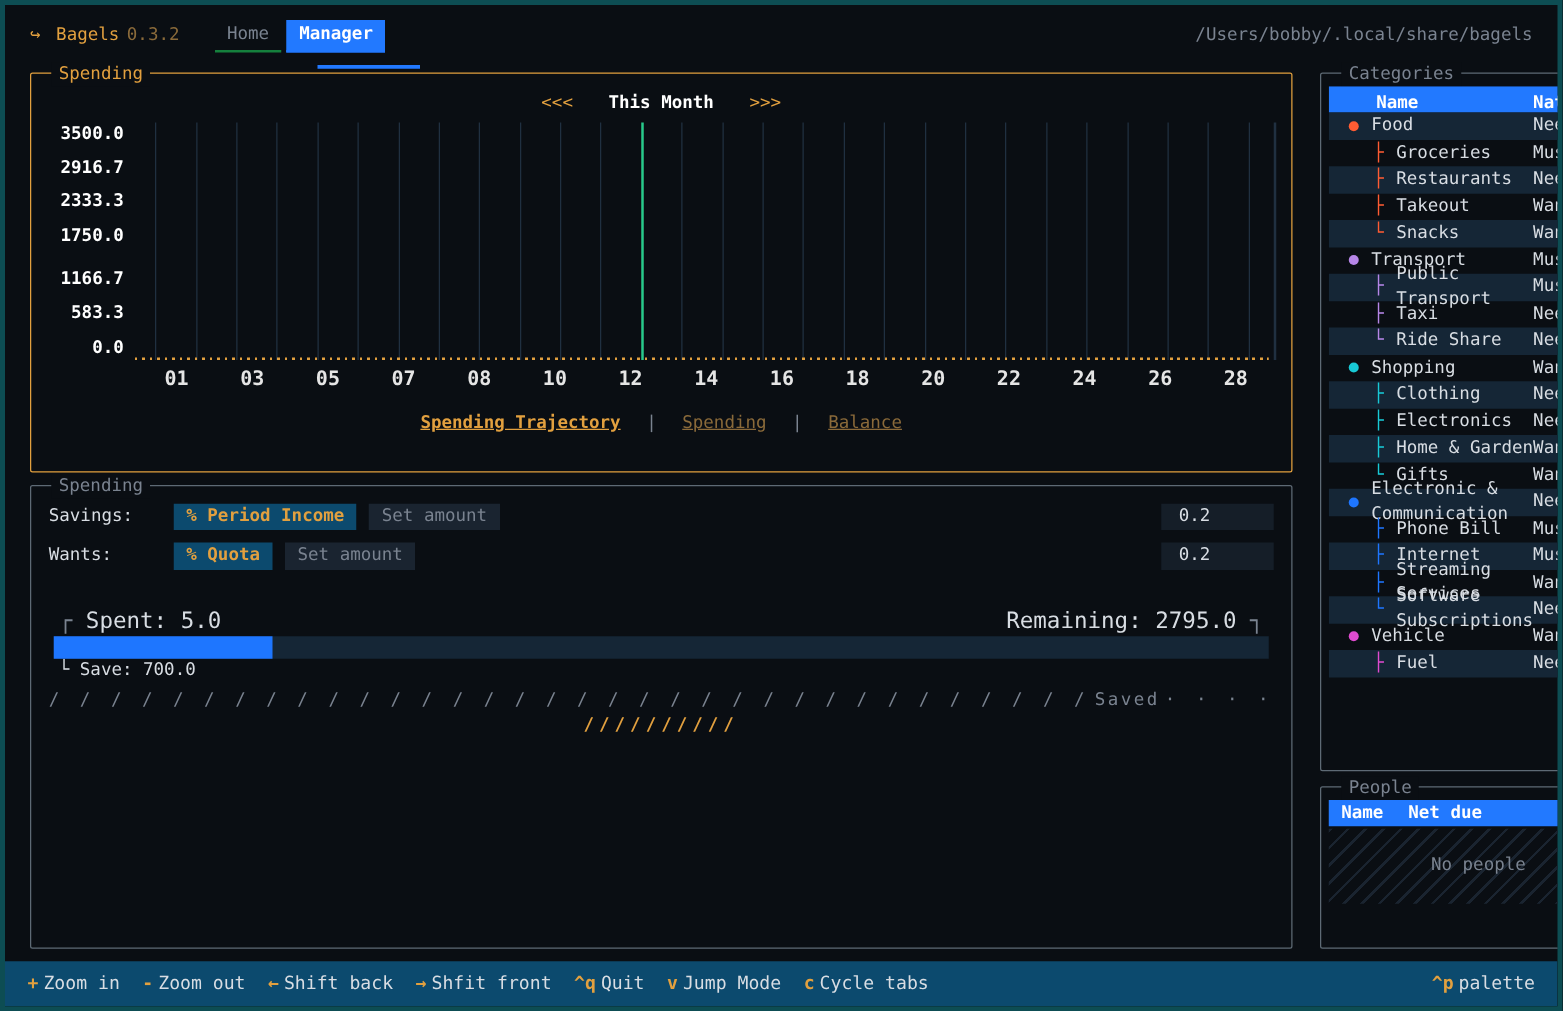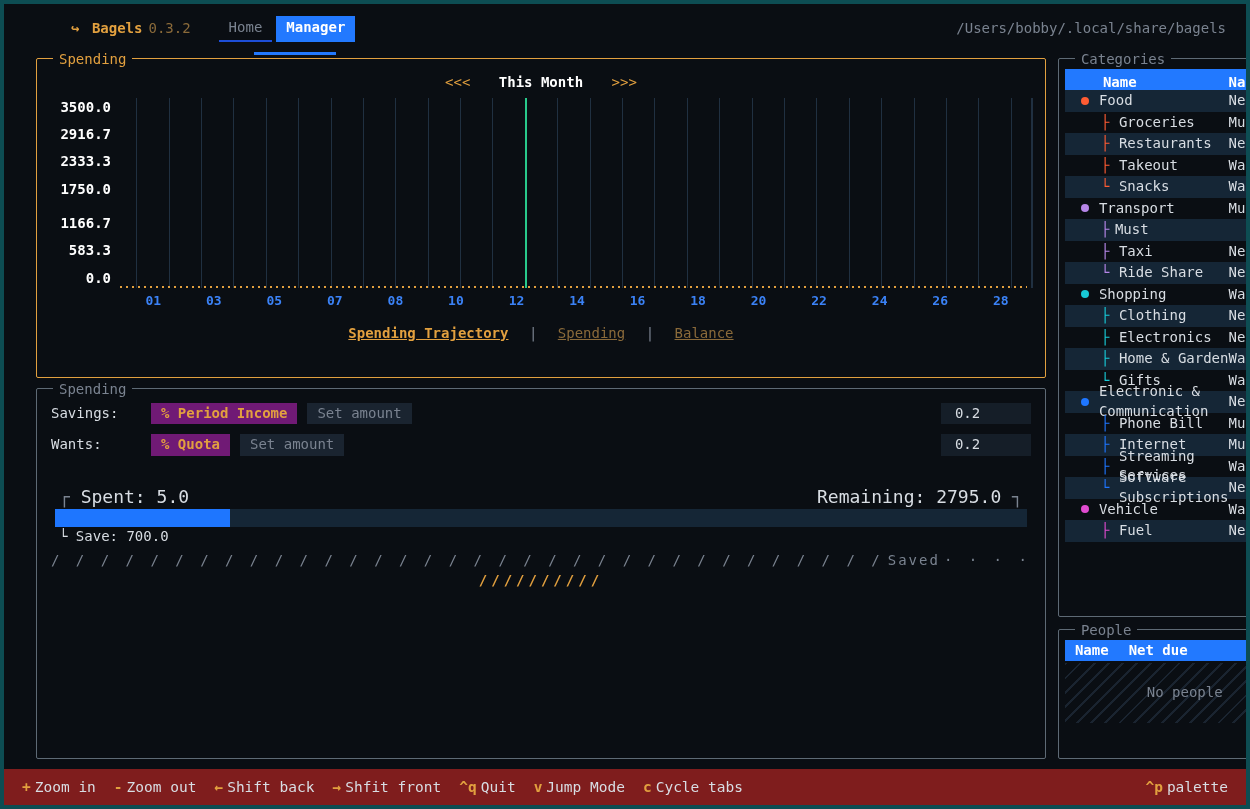--- a/index.html
+++ b/index.html
@@ -32,35 +32,34 @@
     height: 809px;
     overflow: hidden;
     border: 4px solid var(--teal-border);
     position: relative;
   }
   .header {
     display: flex;
     align-items: center;
     padding: 12px 20px 6px 20px;
   }
-  .app-title { color: var(--orange); font-weight: bold; margin-left: 47px; }
+  .app-title { color: var(--orange); font-weight: normal; }
   .app-title .arrow { color: var(--orange); margin-right: 4px; }
   .version { color: #8a6a3a; margin-left: 6px; }
   .tabs { margin-left: 28px; display:flex; gap:4px; }
   .tab { padding: 2px 10px; color: var(--fg-dim); border-bottom:2px solid transparent;}
   .tab.active { background: var(--blue-hl); color: #fff; font-weight:bold; border-bottom:2px solid var(--blue-hl);}
-  .tab.home { border-bottom: 2px solid #1d4ed8;}
+  .tab.home { border-bottom: 2px solid #15803d;}
   .active-underline { position:absolute; top:48px; left:250px; width:82px; height:3px; background:var(--blue-hl);}
   .path { margin-left:auto; color: var(--fg-dim); }
   .main {
     display: flex;
-    gap: 12px;
+    gap: 22px;
     padding: 10px 20px 0 20px;
     height: calc(100% - 90px);
-    margin-left: 12px;
   }
   .left-col { flex: 0 0 680px; display:flex; flex-direction:column; gap:10px;}
   .right-col { flex: 1; display:flex; flex-direction:column; gap:12px;}
 
   .panel {
     border: 1px solid var(--border);
     border-radius: 2px;
     position: relative;
     padding: 14px 14px 10px 14px;
   }
@@ -83,33 +82,33 @@
   .chart-area { display:flex; height:190px; padding-left:4px; padding-right:4px; }
   .y-axis { display:flex; flex-direction:column; justify-content:space-between; text-align:right; padding-right:8px; color:#fff; font-weight:bold; width:64px;}
   .y-axis span:nth-child(5){visibility:hidden;}
   .plot { flex:1; position:relative; border-left:1px solid transparent; display:flex; align-items:flex-end;}
   .plot .bars { display:flex; width:100%; height:100%; align-items:flex-end; gap:0;}
   .plot .bar-slot { flex:1; position:relative; height:100%;}
   .plot .bar-slot .stick { position:absolute; left:50%; bottom:0; width:1px; height:100%; background:#203041;}
   .plot .bar-slot .stick.green { background: var(--green); width:2px;}
   .plot .baseline { position:absolute; bottom:0; left:0; right:0; height:2px; background-image:repeating-linear-gradient(90deg,var(--orange) 0 2px, transparent 2px 6px);}
   .plot .right-axis { position:absolute; right:-6px; top:0; bottom:0; width:2px; background:#203041;}
-  .x-axis { display:flex; padding-left:72px; margin-top:4px; color:#3b82f6; font-weight:bold; font-size:13px;}
+  .x-axis { display:flex; padding-left:72px; margin-top:4px; color:#e5e5e5; font-weight:bold; font-size:16px;}
   .x-axis span { flex:1; text-align:center;}
   .chart-tabs { text-align:center; margin-top:14px;}
   .chart-tabs .ct { color:#8a6a3a; padding:0 12px;text-decoration:underline;}
   .chart-tabs .ct.active { color: var(--orange); font-weight:bold;}
   .chart-tabs .sep { color: var(--fg-dim);}
 
   
   .budgeting-panel { flex:1; }
   .brow { display:flex; align-items:center; gap:10px; margin-bottom:10px;}
   .brow .label { width:90px;}
   .pill { padding:1px 10px;}
-  .pill.orange { color: var(--orange); background:#701a75; font-weight:bold;}
+  .pill.orange { color: var(--orange); background:#0c4a6e; font-weight:bold;}
   .pill.dim { color: var(--fg-dim); background:#1a2430;}
   .brow .val { margin-left:auto; background:#151e28; padding:1px 14px; width:90px; text-align:left;}
   .legend-row { display:flex; justify-content:space-between; font-size:18px; padding:0 8px;}
   .legend-row .tick { color:var(--fg-dim);}
   .barbox { margin:0 4px;}
   .hbar { height:18px; background:#152636; position:relative; }
   .hbar .fill { height:100%; background: var(--blue); }
   .lower-legend { display:flex; justify-content:space-between; padding:0 8px;}
   .want-row { text-align:center; margin-top:22px; font-weight:bold;}
   .want-row .tick { color:var(--fg-dim); font-weight:normal;}
@@ -133,21 +132,21 @@
   
   .people-panel { height:130px; padding:10px 6px;}
   .people-header { background: var(--blue-hl); color:#fff; font-weight:bold; display:flex; gap:20px; padding:1px 10px;}
   .no-people { height:60px; display:flex; align-items:center; justify-content:center; color:var(--fg-dim);
     background-image: repeating-linear-gradient(135deg, #1a2430 0 2px, transparent 2px 10px);
     margin-top:2px;}
 
   
   .footer {
     position:absolute; bottom:0; left:0; right:0;
-    background:#7f1d1d;
+    background:#0c4a6e;
     padding:8px 18px;
     display:flex; gap:18px;
     font-size:14.5px;
   }
   .footer .key { color: var(--orange); font-weight:bold; margin-right:4px;}
   .footer .item:last-child { margin-left:auto;}
 </style>
 </head>
 <body>
 
@@ -384,20 +383,21 @@
           <div class="cat-row">
             <span class="bullet">
               <span class="dot" style="background:#b686e8"></span>
             </span>
             <span class="name">Transport</span>
             <span class="nature">Must</span>
           </div>
           <div class="cat-row alt">
             <span class="bullet"></span>
             <span class="tree" style="color:#b686e8">├</span>
+            <span class="name">Public Transport</span>
             <span class="nature">Must</span>
           </div>
           <div class="cat-row">
             <span class="bullet"></span>
             <span class="tree" style="color:#b686e8">├</span>
             <span class="name">Taxi</span>
             <span class="nature">Need</span>
           </div>
           <div class="cat-row alt">
             <span class="bullet"></span>

